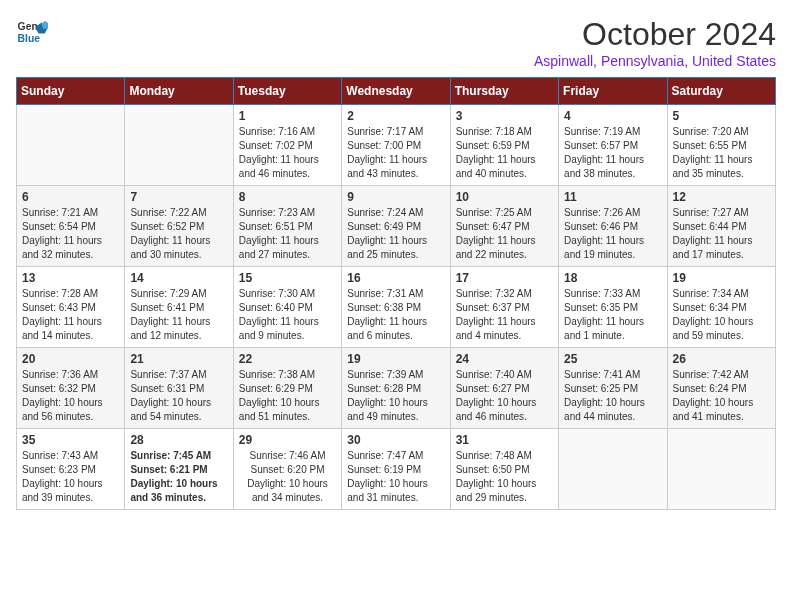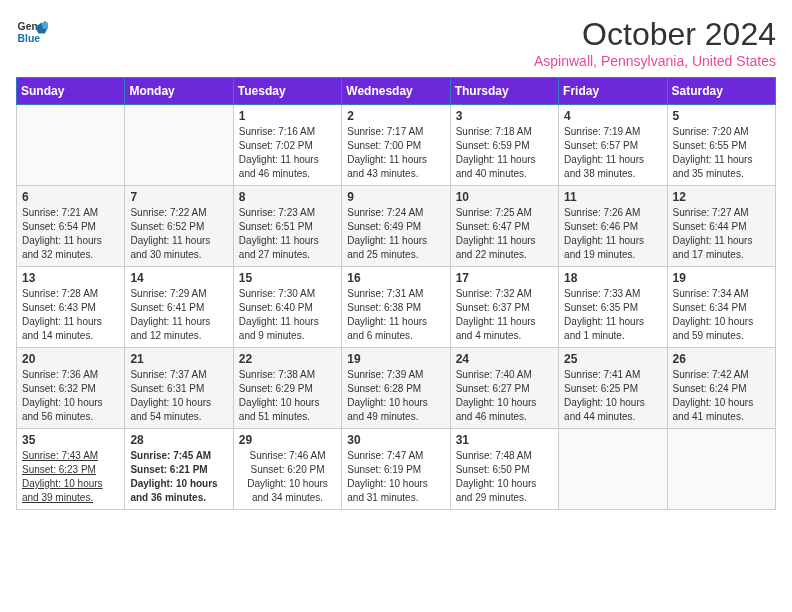--- a/index.html
+++ b/index.html
@@ -28,29 +28,29 @@
     .title-block {
       text-align: right;
     }
     .month-title {
       font-size: 32px;
       font-weight: normal;
       color: #333;
     }
     .subtitle {
       font-size: 14px;
-      color: #ec4899;
+      color: #6d28d9;
     }
     table {
       width: 100%;
       border-collapse: collapse;
       font-size: 10.5px;
     }
     thead tr th {
-      background-color: #6d28d9;
+      background-color: #7f1d1d;
       color: #fff;
       padding: 6px 4px;
       text-align: left;
       font-size: 12px;
       font-weight: bold;
       border: 1px solid #2b7dc0;
     }
     tbody tr td {
       border: 1px solid #ccc;
       padding: 4px 5px;
@@ -273,21 +273,21 @@
         <td>
           <span class="day-num">26</span>
           <div class="day-info" style="white-space: pre-line;">Sunrise: 7:42 AM
 Sunset: 6:24 PM
 Daylight: 10 hours and 41 minutes.</div>
         </td>
       </tr>
       <tr>
         <td>
           <span class="day-num">35</span>
-          <div class="day-info" style="white-space: pre-line; text-decoration: underline;">Sunrise: 7:43 AM
+          <div class="day-info" style="white-space: pre-line;">Sunrise: 7:43 AM
 Sunset: 6:23 PM
 Daylight: 10 hours and 39 minutes.</div>
         </td>
         <td>
           <span class="day-num">28</span>
           <div class="day-info" style="white-space: pre-line; font-weight: bold;">Sunrise: 7:45 AM
 Sunset: 6:21 PM
 Daylight: 10 hours and 36 minutes.</div>
         </td>
         <td>

